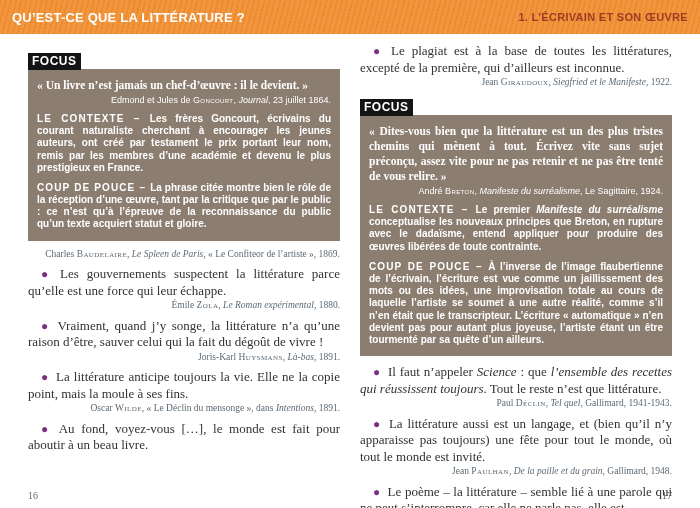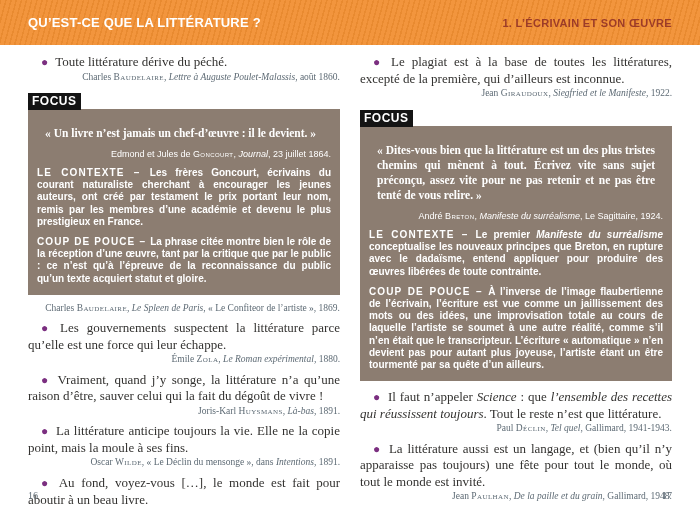--- a/index.html
+++ b/index.html
@@ -6,42 +6,42 @@
     --band_bg:#F2953D; --band_stripe:rgba(214,118,24,.35);
     --title_left:#FFFFFF; --title_right:#9C3C28;
     --box_bg:#8C7D71; --tag_bg:#141414; --tag_fg:#FFFFFF;
     --bullet:#7B2F80; --text:#333230; --attr:#5D6A74; --pagenum:#5D6A74;
   }
   *{box-sizing:border-box}
   html,body{margin:0;padding:0}
   body{width:700px;height:508px;background:#fff;font-family:"Liberation Serif",serif;overflow:hidden}
   .page{position:relative;width:700px;height:508px;overflow:hidden;background:#fff}
 
-  .band{height:45px;display:flex;justify-content:space-between;align-items:center;padding:0 28px;
+  .band{height:34px;display:flex;justify-content:space-between;align-items:center;padding:0 12px;
     background:var(--band_bg);
     background-image:repeating-linear-gradient(105deg,var(--band_stripe) 0 1.5px,transparent 1.5px 5px);}
   .band .lt{font-family:"Liberation Sans",sans-serif;font-weight:bold;font-size:13px;color:var(--title_left);letter-spacing:.2px}
   .band .rt{font-family:"Liberation Sans",sans-serif;font-weight:bold;font-size:11px;color:var(--title_right);letter-spacing:.3px}
 
   .columns{display:flex;gap:20px;padding:9px 28px 0 28px}
   .col{width:312px}
 
   .qb{margin-bottom:6px}
   .quote{margin:0;font-size:13px;line-height:1.27;color:var(--text);text-indent:13px;text-align:justify}
   .bullet{color:var(--bullet);margin-right:7px;font-size:12px;line-height:1}
   .attr{margin:1px 0 0;text-align:right;font-size:9.5px;line-height:1.22;color:var(--attr)}
   .sc{font-variant:small-caps;letter-spacing:.4px}
   .it{font-style:italic}
 
   .focus{margin:8px 0 8px}
   .focus-tag{display:inline-block;position:relative;z-index:1;background:var(--tag_bg);color:var(--tag_fg);
     font-family:"Liberation Sans",sans-serif;font-weight:bold;font-size:12px;letter-spacing:.5px;
     padding:1px 4px 2px;margin-bottom:-5px}
   .focus-body{background:var(--box_bg);color:#fff;padding:9px 9px 2px}
-  .focus-quote{margin:8px;font-weight:bold;font-size:11.5px;line-height:1.32;text-align:justify}
+  .focus-quote{margin:0;font-weight:bold;font-size:11.5px;line-height:1.32;text-align:justify}
   .focus-attr{margin:2px 0 7px;text-align:right;font-family:"Liberation Sans",sans-serif;font-weight:normal;font-size:9px;line-height:1.2}
   .focus-para{margin:0 0 8px;font-family:"Liberation Sans",sans-serif;font-weight:bold;font-size:10px;line-height:1.22;text-align:justify}
   .focus-label{letter-spacing:1.1px}
 
   .pnum{position:absolute;bottom:7px;font-size:10px;color:var(--pagenum)}
   .pnum.l{left:28px}.pnum.r{right:28px}
 </style>
 </head>
 <body>
 
@@ -49,24 +49,20 @@
 
   <div class="band">
     <span class="lt">QU’EST-CE QUE LA LITTÉRATURE ?</span>
     <span class="rt">1. L’ÉCRIVAIN ET SON ŒUVRE</span>
   </div>
 
   <div class="columns">
 
     <div class="col">
 
-      <div class="qb">
-        <p class="quote"><span class="bullet">●</span><span><span>Toute littérature dérive du péché.</span></span></p>
-        <p class="attr"><span>Charles </span><span class="sc">Baudelaire</span><span>, </span><span class="it">Lettre à Auguste Poulet-Malassis</span><span>, août 1860.</span></p>
-      </div>
 
       <div class="focus">
         <div class="focus-tag">FOCUS</div>
         <div class="focus-body">
           <p class="focus-quote">« Un livre n’est jamais un chef-d’œuvre : il le devient. »</p>
           <p class="focus-attr"><span>Edmond et Jules de </span><span class="sc">Goncourt</span><span>, </span><span class="it">Journal</span><span>, 23 juillet 1864.</span></p>
           <p class="focus-para"><span class="focus-label">LE CONTEXTE – </span><span><span>Les frères Goncourt, écrivains du courant naturaliste cherchant à encourager les jeunes auteurs, ont créé par testament le prix portant leur nom, remis par les membres d’une académie et devenu le plus prestigieux en France.</span></span></p>
           <p class="focus-para"><span class="focus-label">COUP DE POUCE – </span><span><span>La phrase citée montre bien le rôle de la réception d’une œuvre, tant par la critique que par le public : ce n’est qu’à l’épreuve de la reconnaissance du public qu’un texte acquiert statut et gloire.</span></span></p>
         </div>
       </div>

